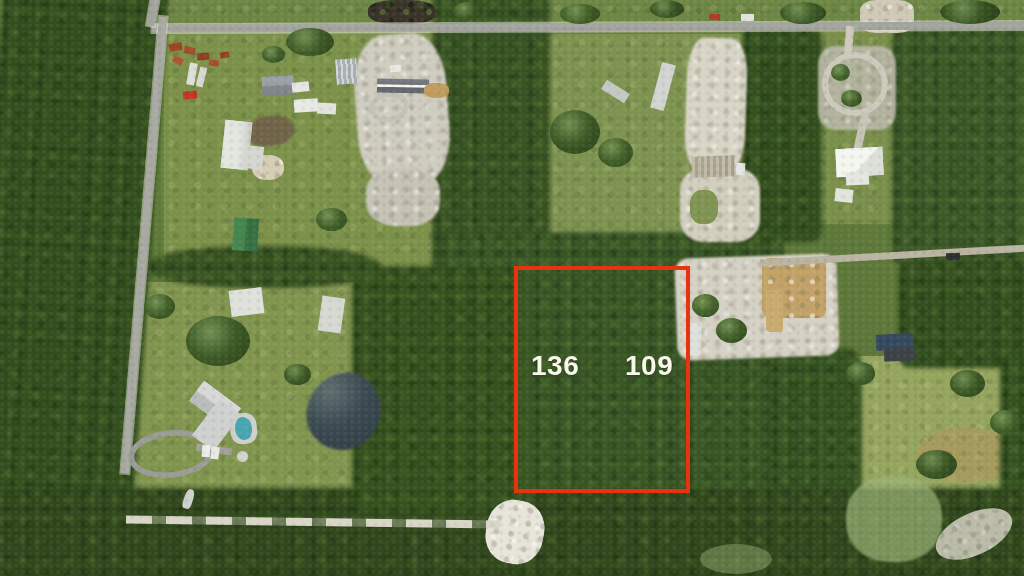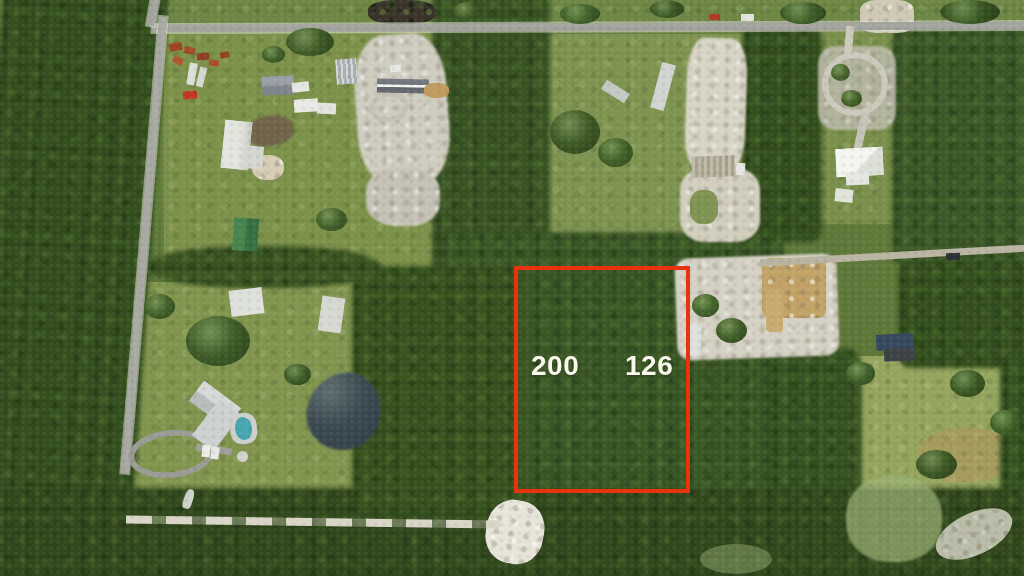--- a/index.html
+++ b/index.html
@@ -172,16 +172,16 @@
       <div class="f tree" style="left: 841px; top: 90px; width: 21px; height: 17px; background-color: rgb(66, 96, 41);"></div>
       <div class="f tree" style="left: 316px; top: 208px; width: 31px; height: 23px; background-color: rgb(66, 96, 41);"></div>
       <div class="f tree" style="left: 284px; top: 364px; width: 27px; height: 21px; background-color: rgb(61, 90, 38);"></div>
       <div class="f tree" style="left: 452px; top: 2px; width: 30px; height: 18px; background-color: rgb(60, 88, 36);"></div>
       <div class="f tree" style="left: 560px; top: 4px; width: 40px; height: 20px; background-color: rgb(65, 96, 40);"></div>
       <div class="f tree" style="left: 650px; top: 0px; width: 34px; height: 18px; background-color: rgb(58, 86, 35);"></div>
       <div class="f tree" style="left: 780px; top: 2px; width: 46px; height: 22px; background-color: rgb(62, 92, 39);"></div>
       <div class="f tree" style="left: 940px; top: 0px; width: 60px; height: 24px; background-color: rgb(55, 84, 33);"></div>
     </div>
   <div class="parcel" style="border-color: rgb(232, 52, 14);">
-    <span class="lot lot-113" style="color: rgb(250, 247, 236);">200</span>
-    <span class="lot lot-109" style="color: rgb(250, 247, 236);">126</span>
+    <span class="lot lot-113" style="color: rgb(250, 247, 236);">136</span>
+    <span class="lot lot-109" style="color: rgb(250, 247, 236);">109</span>
   </div>
 </div>
 
 </body></html>

